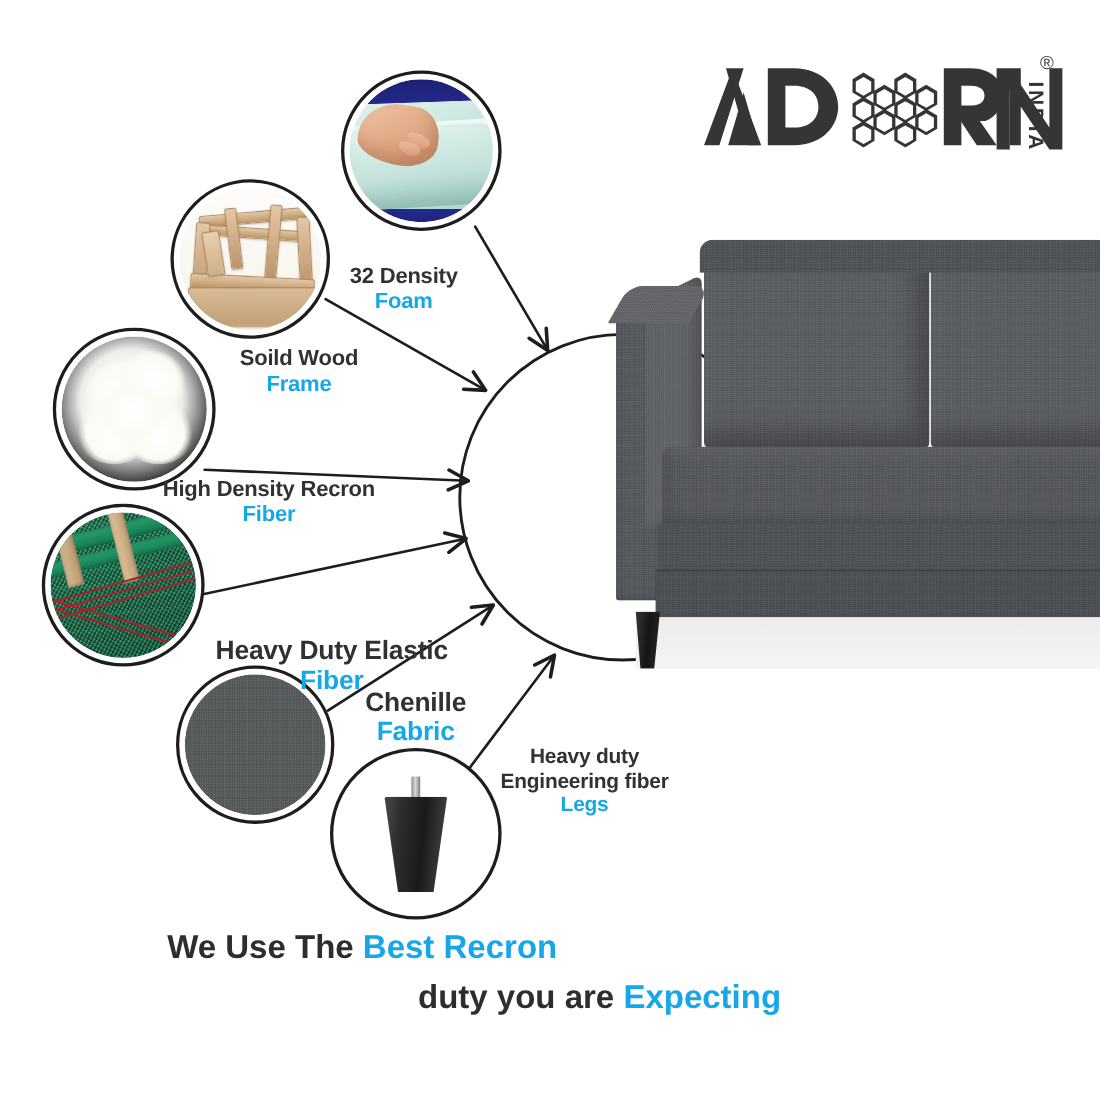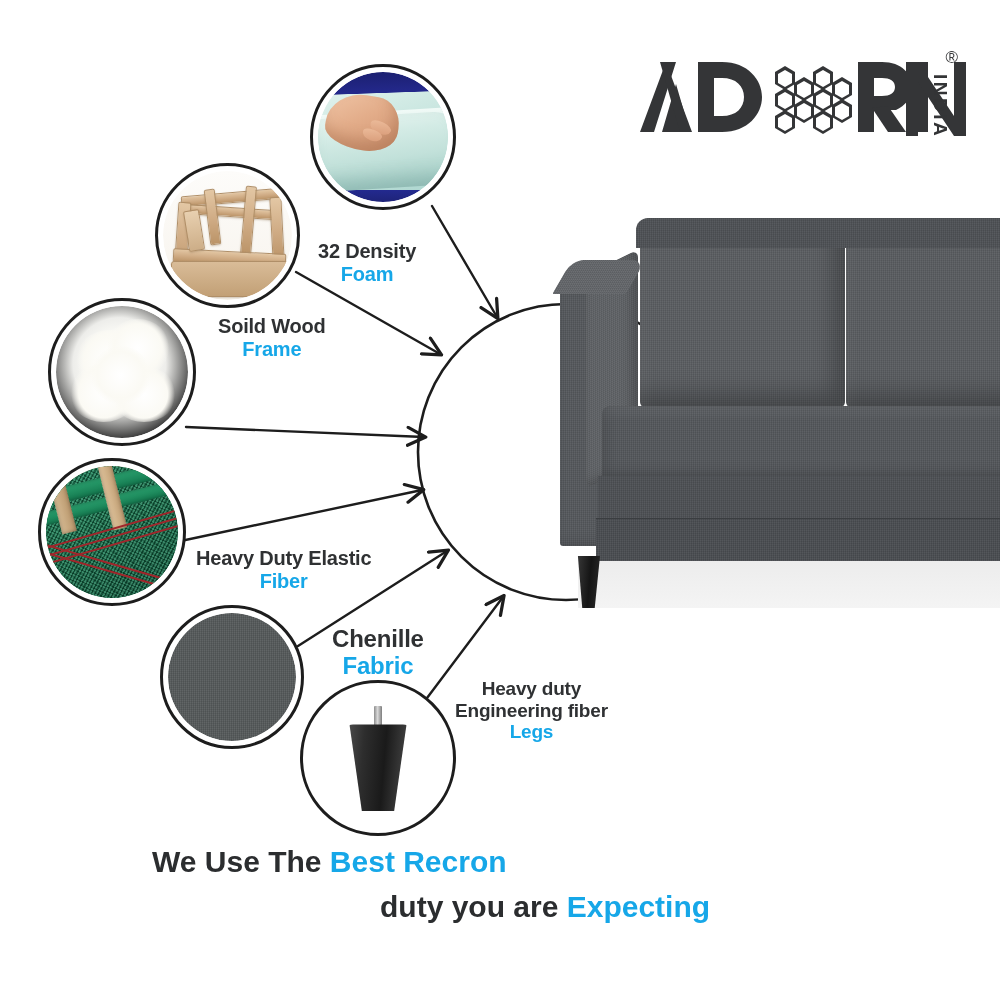--- a/index.html
+++ b/index.html
@@ -298,22 +298,26 @@
   <div class="label center" style="left:318px;top:240px;font-size:20px;">
     <span>32 Density</span>
     <span class="hi">Foam</span>
   </div>
 
   <div class="label center" style="left:218px;top:315px;font-size:20px;">
     <span>Soild Wood</span>
     <span class="hi">Frame</span>
   </div>
 
-
-  <div class="label center" style="left:196px;top:547px;font-size:20px;">
+  <div class="label center" style="left:148px;top:434px;font-size:20px;">
+    <span>High Density Recron</span>
+    <span class="hi">Fiber</span>
+  </div>
+
+  <div class="label center" style="left:196px;top:578px;font-size:24px;">
     <span>Heavy Duty Elastic</span>
     <span class="hi">Fiber</span>
   </div>
 
   <div class="label center" style="left:332px;top:625px;font-size:24px;">
     <span>Chenille</span>
     <span class="hi">Fabric</span>
   </div>
 
   <div class="label center" style="left:455px;top:678px;font-size:19px;">

